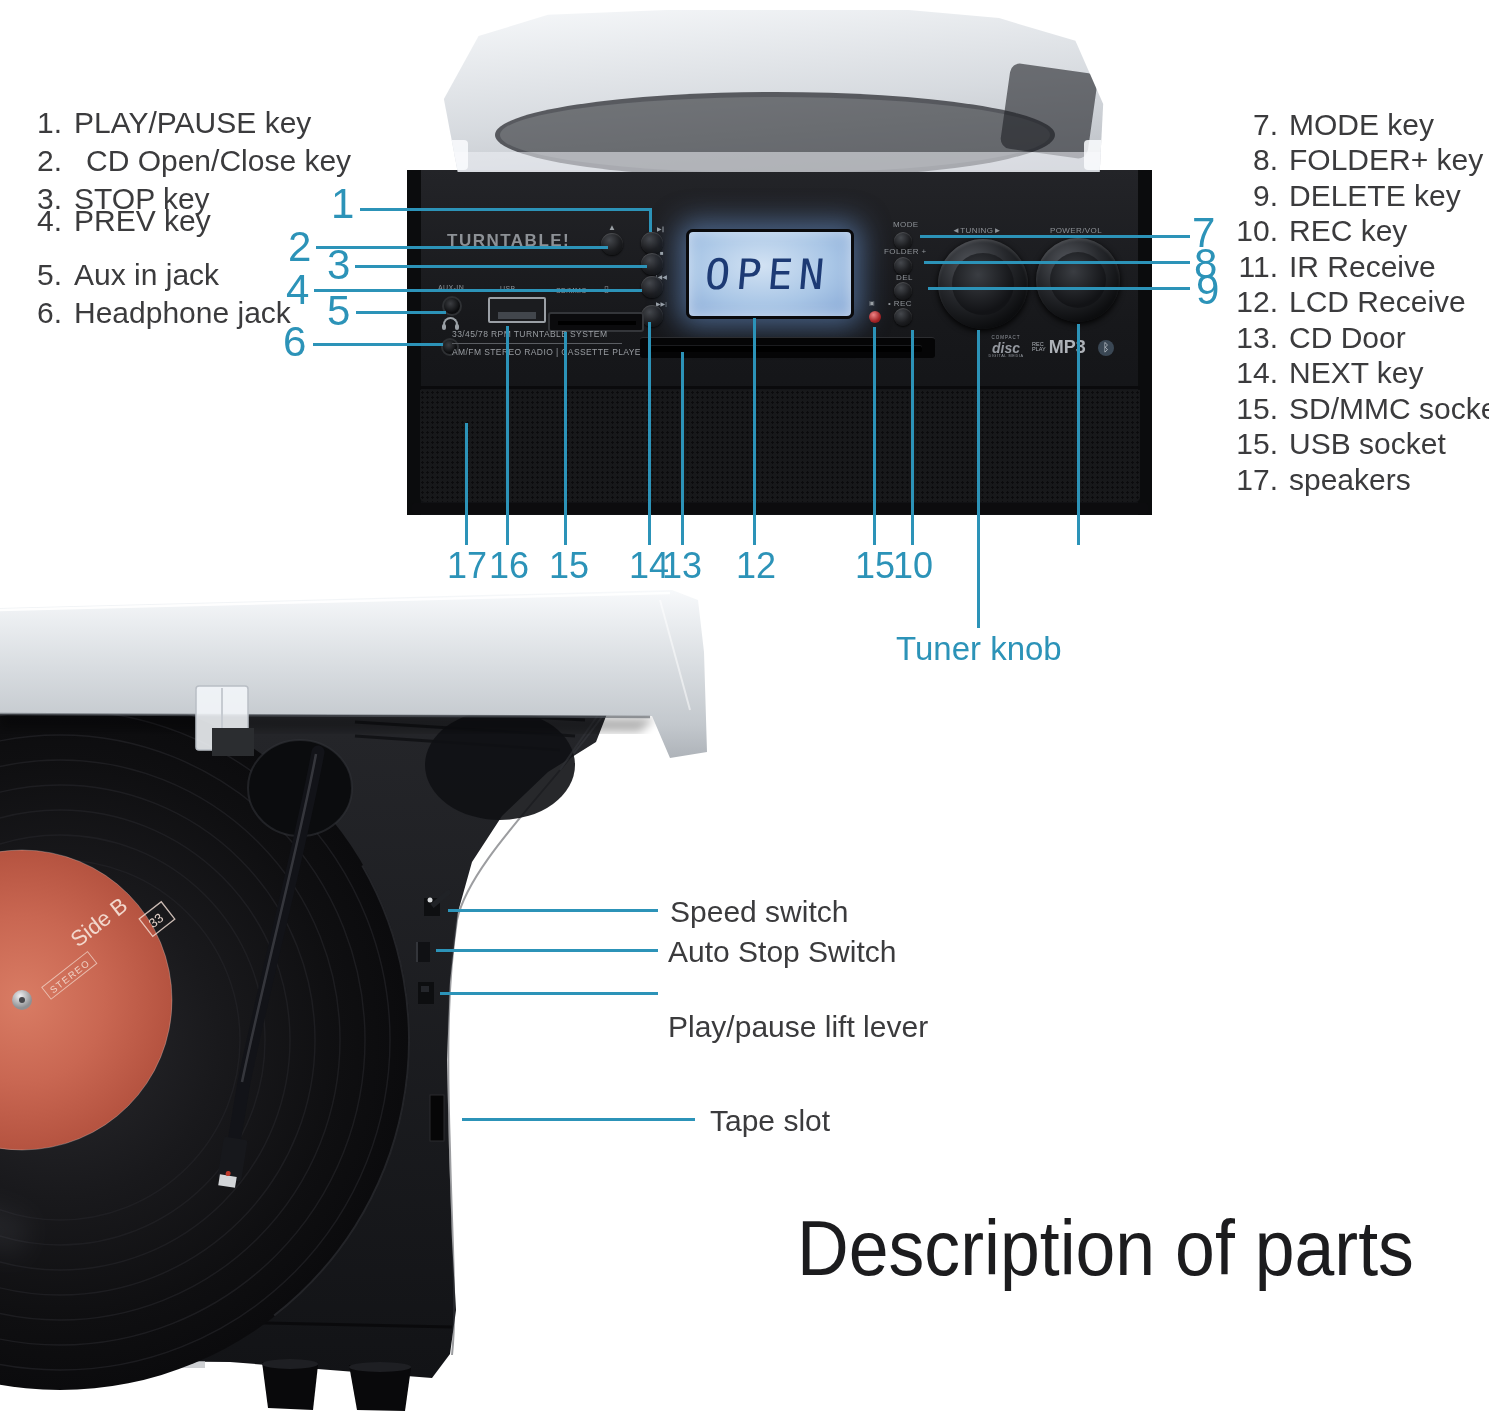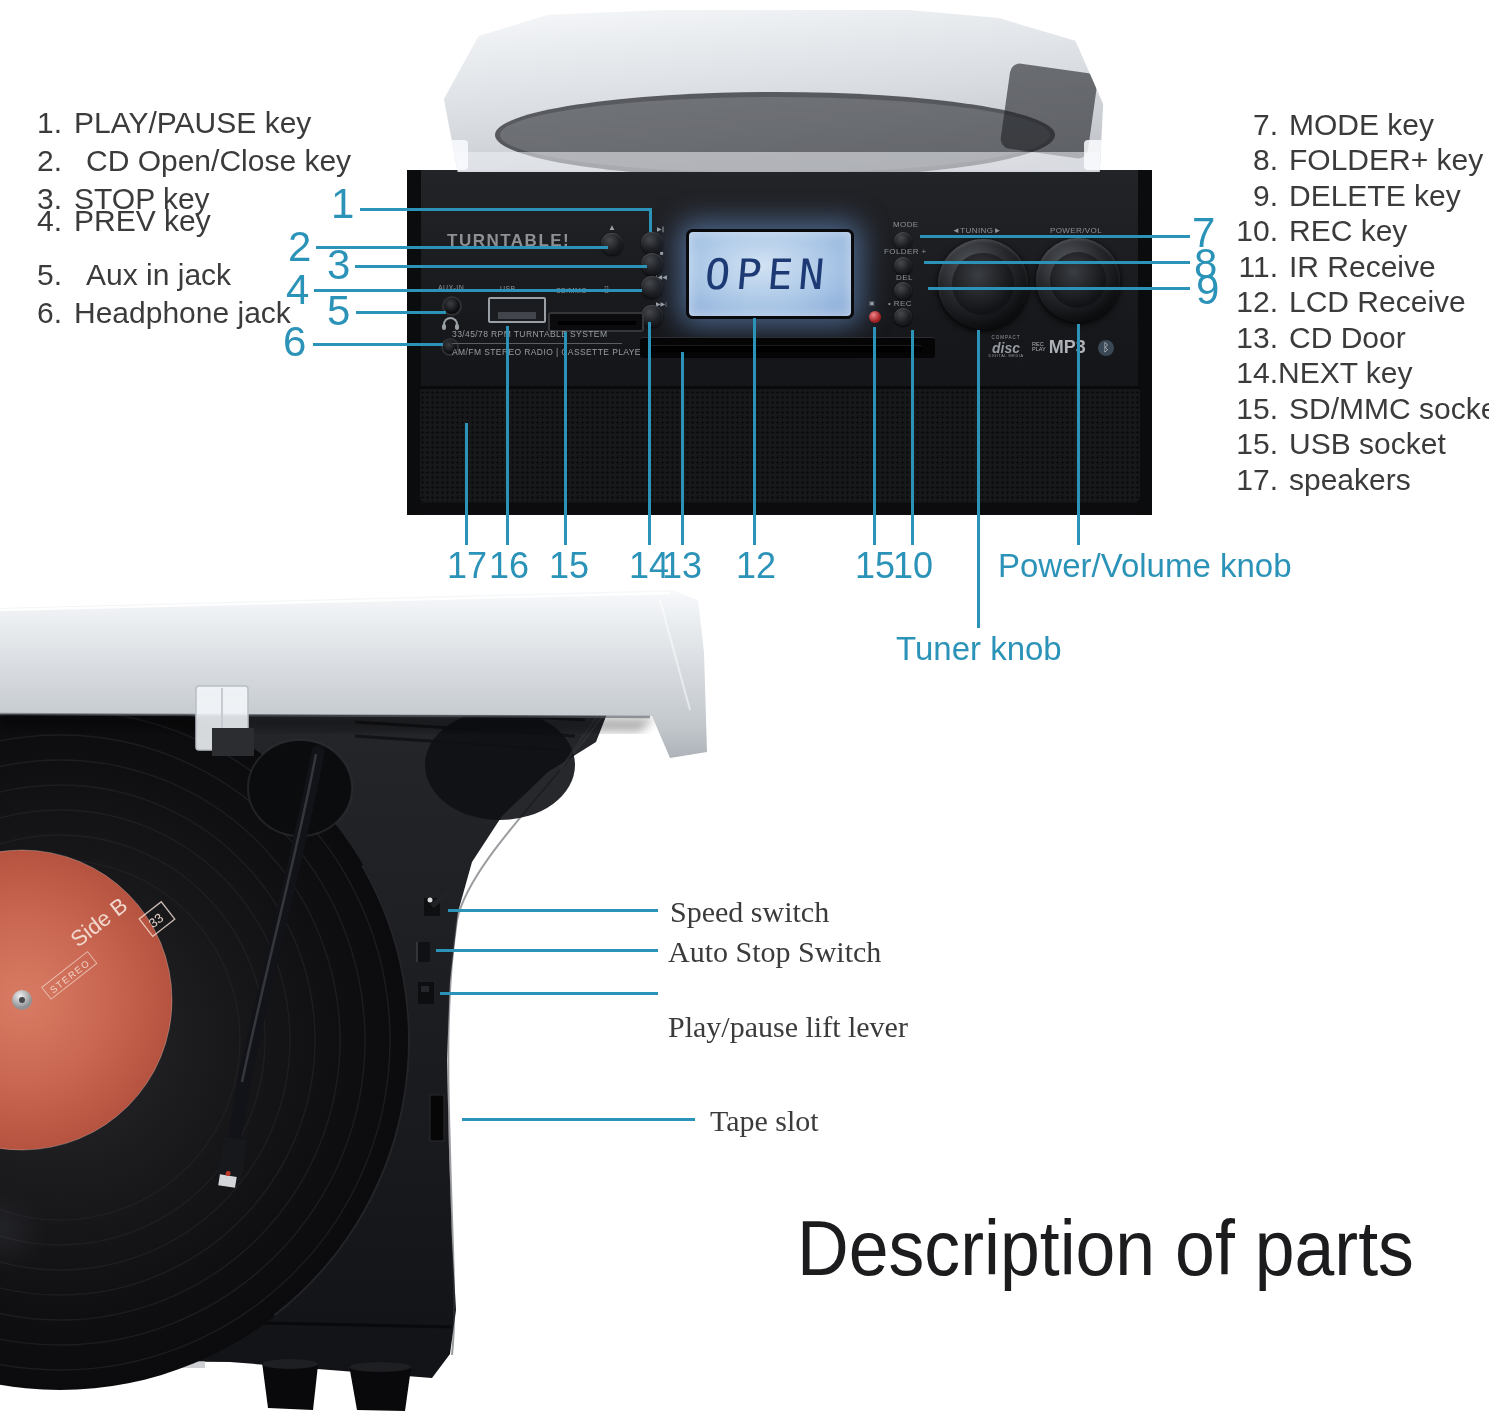--- a/index.html
+++ b/index.html
@@ -7,21 +7,21 @@
   body{background:#fff;font-family:"Liberation Sans",sans-serif;}
   #canvas{position:relative;width:1489px;height:1413px;background:#fff;overflow:hidden;}
   .abs{position:absolute;}
   .plist{font-size:30px;color:var(--txt);white-space:nowrap;line-height:1;}
   .pnum{display:inline-block;text-align:right;}
   .co{position:absolute;color:var(--accent);font-size:42px;line-height:1;white-space:nowrap;}
   .co-sm{font-size:36px;}
   .knob-label{position:absolute;color:var(--accent);font-size:33px;line-height:1;white-space:nowrap;}
   .lineh{position:absolute;height:3px;background:var(--accent);}
   .linev{position:absolute;width:3px;background:var(--accent);}
-  .tlabel{position:absolute;font-size:30px;color:var(--txt);white-space:nowrap;line-height:1;font-family:Liberation Serif, serif;}
+  .tlabel{position:absolute;font-size:30px;color:var(--txt);white-space:nowrap;line-height:1;}
   .title{position:absolute;font-size:77px;color:#1c1c1e;white-space:nowrap;transform:scaleX(.93);transform-origin:left top;}
   
   .base{position:absolute;left:407px;top:170px;width:745px;height:345px;
         background:linear-gradient(#232428,#17181b 45%,#101114);border-radius:3px;}
   .base-side{position:absolute;top:0;width:14px;height:100%;background:#0b0c0d;}
   .lid{position:absolute;left:430px;top:10px;width:694px;height:162px;
        background:linear-gradient(175deg,rgba(246,248,250,.97),rgba(213,217,222,.95) 55%,rgba(182,186,192,.95));
        clip-path:polygon(4% 100%,2% 55%,7% 16%,17% 3%,34% 0%,69% 0%,82% 5%,93% 19%,97% 58%,96.5% 100%);}
   .platter{position:absolute;left:65px;top:82px;width:560px;height:86px;border-radius:50%;
            background:rgba(24,26,29,.55);border:5px solid rgba(60,63,68,.45);}
@@ -296,33 +296,33 @@
     <div class="abs" style="left:420px;top:386px;width:720px;height:3px;background:#0a0a0c"></div>
     <div class="speaker"></div>
     <div class="base-strip"></div>
   </div>
 
   <div>
     <div class="abs plist" style="left:16px;top:108px"><span class="pnum" style="width:46px">1.</span><span style="margin-left:12px">PLAY/PAUSE key</span></div>
     <div class="abs plist" style="left:16px;top:146px"><span class="pnum" style="width:46px">2.</span><span style="margin-left:24px">CD Open/Close key</span></div>
     <div class="abs plist" style="left:16px;top:184px"><span class="pnum" style="width:46px">3.</span><span style="margin-left:12px">STOP key</span></div>
     <div class="abs plist" style="left:16px;top:206px"><span class="pnum" style="width:46px">4.</span><span style="margin-left:12px">PREV key</span></div>
-    <div class="abs plist" style="left:16px;top:260px"><span class="pnum" style="width:46px">5.</span><span style="margin-left:24px">Aux in jack</span></div>
+    <div class="abs plist" style="left:16px;top:260px"><span class="pnum" style="width:46px">5.</span><span style="margin-left:12px">Aux in jack</span></div>
     <div class="abs plist" style="left:16px;top:298px"><span class="pnum" style="width:46px">6.</span><span style="margin-left:12px">Headphone jack</span></div>
   </div>
 
   <div>
     <div class="abs plist" style="left:1226px;top:110px"><span class="pnum" style="width:52px">7.</span><span style="margin-left:11px">MODE key</span></div>
     <div class="abs plist" style="left:1226px;top:145px"><span class="pnum" style="width:52px">8.</span><span style="margin-left:11px">FOLDER+ key</span></div>
     <div class="abs plist" style="left:1226px;top:181px"><span class="pnum" style="width:52px">9.</span><span style="margin-left:11px">DELETE key</span></div>
     <div class="abs plist" style="left:1226px;top:216px"><span class="pnum" style="width:52px">10.</span><span style="margin-left:11px">REC key</span></div>
     <div class="abs plist" style="left:1226px;top:252px"><span class="pnum" style="width:52px">11.</span><span style="margin-left:11px">IR Receive</span></div>
     <div class="abs plist" style="left:1226px;top:287px"><span class="pnum" style="width:52px">12.</span><span style="margin-left:11px">LCD Receive</span></div>
     <div class="abs plist" style="left:1226px;top:323px"><span class="pnum" style="width:52px">13.</span><span style="margin-left:11px">CD Door</span></div>
-    <div class="abs plist" style="left:1226px;top:358px"><span class="pnum" style="width:52px">14.</span><span style="">NEXT key</span></div>
+    <div class="abs plist" style="left:1226px;top:358px"><span class="pnum" style="width:52px">14.</span><span style="margin-left:11px">NEXT key</span></div>
     <div class="abs plist" style="left:1226px;top:394px"><span class="pnum" style="width:52px">15.</span><span style="margin-left:11px">SD/MMC socket</span></div>
     <div class="abs plist" style="left:1226px;top:429px"><span class="pnum" style="width:52px">15.</span><span style="margin-left:11px">USB socket</span></div>
     <div class="abs plist" style="left:1226px;top:465px"><span class="pnum" style="width:52px">17.</span><span style="margin-left:11px">speakers</span></div>
   </div>
 
   <span class="co" style="left:331px;top:183px">1</span>
   <span class="co" style="left:288px;top:226px">2</span>
   <span class="co" style="left:327px;top:244px">3</span>
   <span class="co" style="left:286px;top:269px">4</span>
   <span class="co" style="left:327px;top:290px">5</span>
@@ -356,21 +356,20 @@
 
   <span class="co co-sm" style="left:447px;top:548px">17</span>
   <span class="co co-sm" style="left:489px;top:548px">16</span>
   <span class="co co-sm" style="left:549px;top:548px">15</span>
   <span class="co co-sm" style="left:629px;top:548px">14</span>
   <span class="co co-sm" style="left:662px;top:548px">13</span>
   <span class="co co-sm" style="left:736px;top:548px">12</span>
   <span class="co co-sm" style="left:855px;top:548px">15</span>
   <span class="co co-sm" style="left:893px;top:548px">10</span>
 
-  <span class="knob-label" style="left:998px;top:549px">Power/Volume knob</span>
   <span class="knob-label" style="left:896px;top:632px">Tuner knob</span>
 
   <div class="lineh" style="left:448px;top:909px;width:210px"></div>
   <span class="tlabel" style="left:670px;top:897px">Speed switch</span>
   <div class="lineh" style="left:436px;top:949px;width:222px"></div>
   <span class="tlabel" style="left:668px;top:937px">Auto Stop Switch</span>
   <div class="lineh" style="left:440px;top:992px;width:218px"></div>
   <span class="tlabel" style="left:668px;top:1012px">Play/pause lift lever</span>
   <div class="lineh" style="left:462px;top:1118px;width:233px"></div>
   <span class="tlabel" style="left:710px;top:1106px">Tape slot</span>

